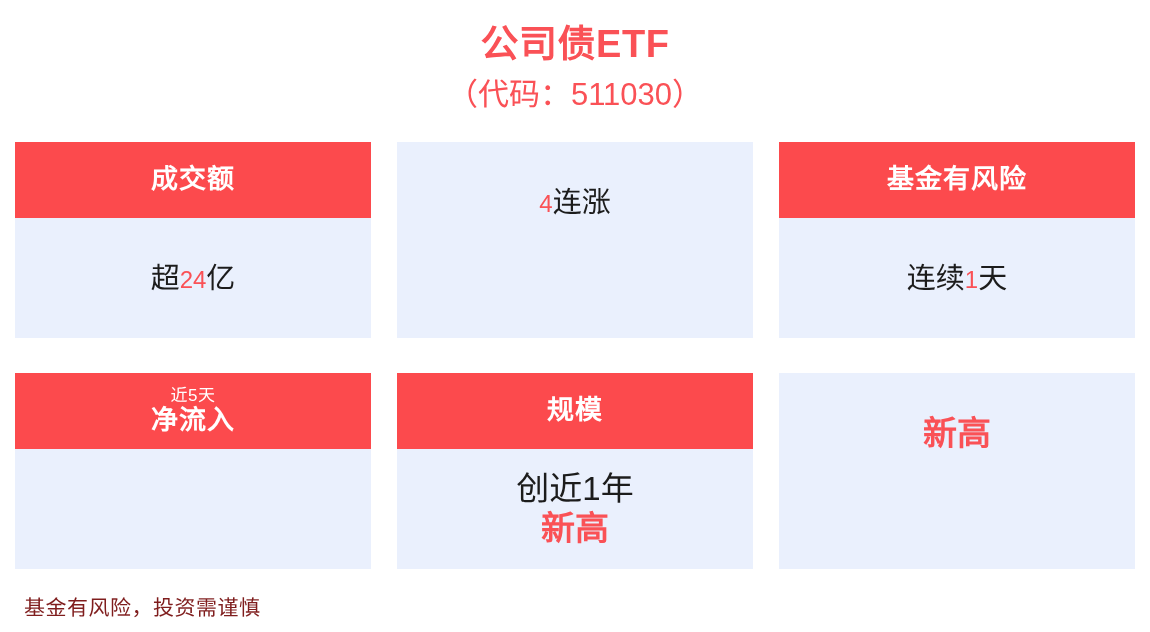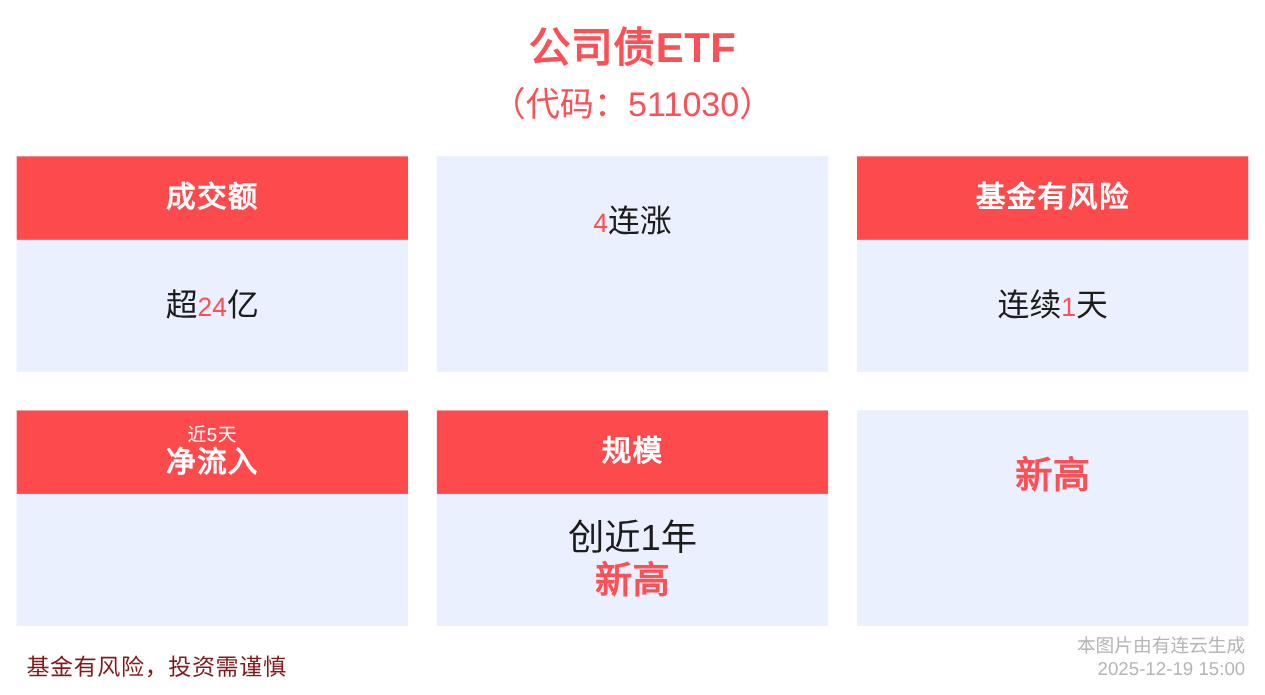--- a/index.html
+++ b/index.html
@@ -201,19 +201,15 @@
         <div class="card">
           <div class="card-body">
             <div class="body-line big"><span class="txt-accent">新高</span></div>
           </div>
         </div>
       </div>
   </div>
 
   <div class="footer">
     <div class="footer-left">基金有风险，投资需谨慎</div>
-    <div class="footer-right">
-      <div>本图片由有连云生成</div>
-      <div>2025-12-19 15:00</div>
-    </div>
   </div>
 
 </div>
 
 </body></html>

